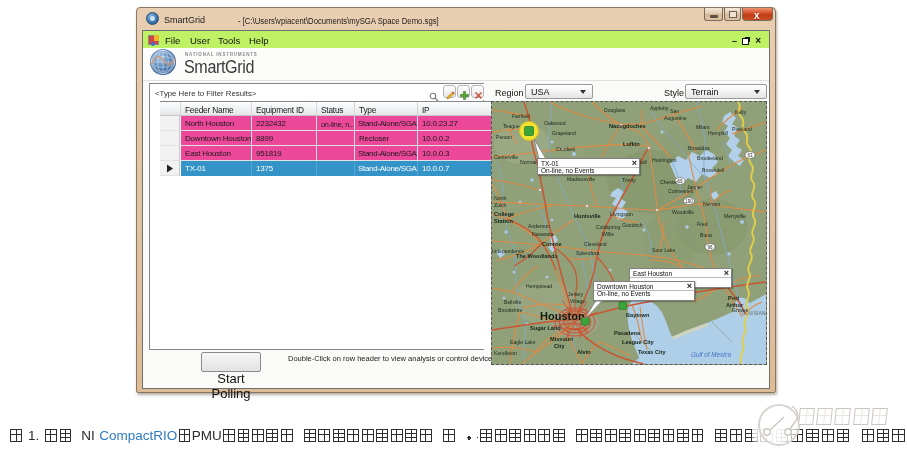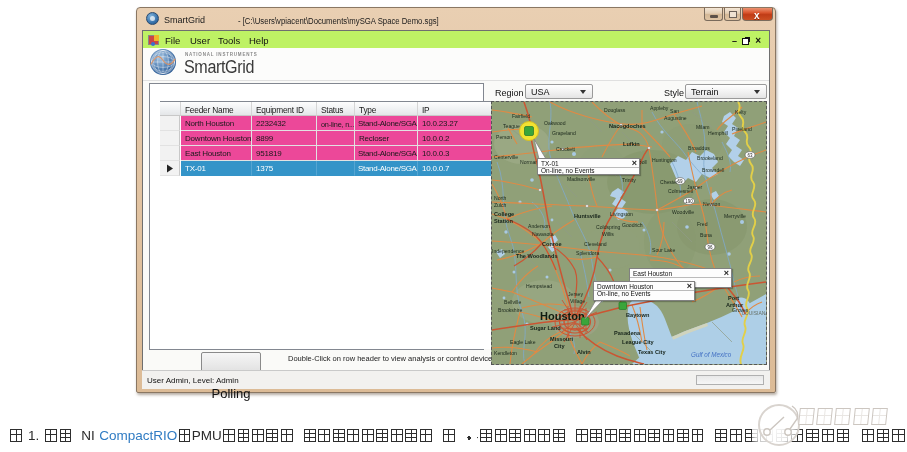--- a/index.html
+++ b/index.html
@@ -147,20 +147,39 @@
               <line x1="14.5" y1="1.5" x2="14.5" y2="27.5"></line>
         </g>
         <path d="M1,17 C6,8 10,6 14,12 C18,18 23,20 28,11" fill="none" stroke="#d9956a" stroke-width="1.3"></path>
       </svg>
         </div>
       <div id="nitxt">NATIONAL INSTRUMENTS</div>
       <div id="sgtxt">SmartGrid</div>
     </div>
 
     <div id="lpanel">
+      <div id="filterrow">
+        <div id="filtertxt">&lt;Type Here to Filter Results&gt;</div>
+        <div style="position:absolute;left:279px;top:4px;width:10px;height:10px;">
+          <svg width="10" height="10">
+              <circle cx="4" cy="4" r="2.8" fill="none" stroke="#777" stroke-width="1.1"></circle>
+              <line x1="6.2" y1="6.2" x2="9" y2="9" stroke="#777" stroke-width="1.2"></line>
+            </svg>
+        </div>
+        <div class="tbtn" style="left:293px;"><svg width="11" height="11">
+              <path d="M2,9 L3,6.5 L7.5,2 L9,3.5 L4.5,8 Z" fill="#f0b428" stroke="#a07818" stroke-width=".7"></path>
+              <path d="M7.5,2 L9,3.5" stroke="#c0504d" stroke-width="1.6"></path>
+            </svg></div>
+        <div class="tbtn" style="left:307px;"><svg width="11" height="11">
+              <path d="M4.5,1.5 h2 v3 h3 v2 h-3 v3 h-2 v-3 h-3 v-2 h3 Z" fill="#56a736" stroke="#3c7a22" stroke-width=".6"></path>
+            </svg></div>
+        <div class="tbtn" style="left:321px;"><svg width="11" height="11">
+              <path d="M2,3 L3,2 L5.5,4.5 L8,2 L9,3 L6.5,5.5 L9,8 L8,9 L5.5,6.5 L3,9 L2,8 L4.5,5.5 Z" fill="#cc4d33"></path>
+            </svg></div>
+      </div>
       <div id="grid">
         <div class="hdr" style="left:0;width:21px;"></div>
         <div class="hdr" style="left:21px;width:71px;">Feeder Name</div>
         <div class="hdr" style="left:92px;width:65px;">Equipment ID</div>
         <div class="hdr" style="left:157px;width:38px;">Status</div>
         <div class="hdr" style="left:195px;width:63px;">Type</div>
         <div class="hdr" style="left:258px;width:75px;">IP</div>
 
         <div class="rowhdr" style="top:14px;"></div>
         <div class="cell" style="top:14px;left:21px;width:71px;">North Houston</div>
@@ -424,24 +443,20 @@
           <div class="b">On-line, no Events</div>
       </div>
       <div class="callout" style="left:45px;top:56px;width:103px;height:17px;">
         <div class="t">TX-01</div>
           <div class="x">×</div>
           <div class="dv"></div>
           <div class="b">On-line, no Events</div>
       </div>
     </div>
 
-    <div id="statusbar">
-      <div id="statustxt">User Admin, Level: Admin</div>
-      <div id="statprog"></div>
-    </div>
   </div>
 </div>
 
 <div id="caption"><i class="cjk"></i><b class="sp1"></b>1.<b class="sp1"></b><i class="cjk"></i><i class="cjk f"></i><b class="sp"></b>NI<b class="sp1"></b><span class="blue">CompactRIO</span><i class="cjk"></i>PMU<i class="cjk"></i><i class="cjk f"></i><i class="cjk"></i><i class="cjk f"></i><i class="cjk"></i><b class="sp"></b><i class="cjk f"></i><i class="cjk"></i><i class="cjk f"></i><i class="cjk"></i><i class="cjk"></i><i class="cjk f"></i><i class="cjk"></i><i class="cjk f"></i><i class="cjk"></i><b class="sp"></b><i class="cjk"></i><b class="sp"></b><i class="cjk cm"></i><i class="cjk f"></i><i class="cjk"></i><i class="cjk f"></i><i class="cjk"></i><i class="cjk"></i><i class="cjk f"></i><b class="sp"></b><i class="cjk"></i><i class="cjk f"></i><i class="cjk"></i><i class="cjk f"></i><i class="cjk"></i><i class="cjk f"></i><i class="cjk"></i><i class="cjk f"></i><i class="cjk"></i><b class="sp"></b><i class="cjk w f"></i><i class="cjk w"></i><i class="cjk w f"></i><i class="cjk w"></i><i class="cjk w f"></i><i class="cjk w"></i><i class="cjk w f"></i><i class="cjk w"></i><i class="cjk w f"></i><b class="sp2"></b><i class="cjk w"></i><i class="cjk w f"></i><i class="cjk w"></i></div>
 
 <div id="wmark">
   <svg width="155" height="57" viewBox="0 0 155 57">
     <defs>
       <radialGradient id="haze" cx="50%" cy="50%" r="50%">
         <stop offset="0%" stop-color="#ffffff" stop-opacity=".95"></stop>

